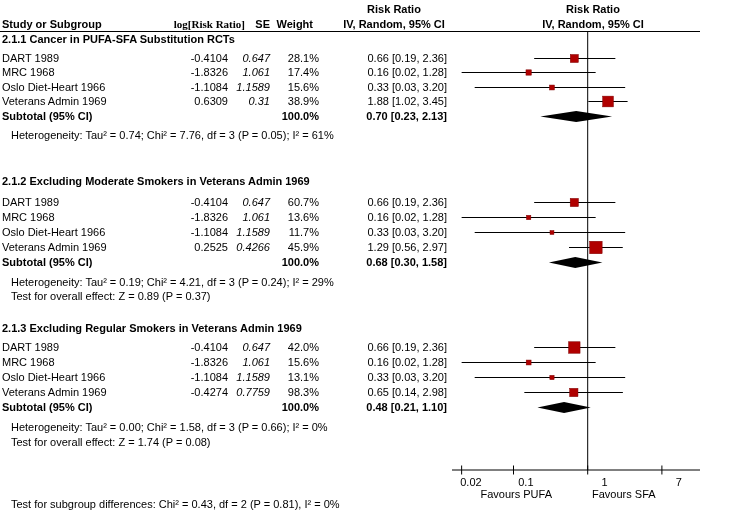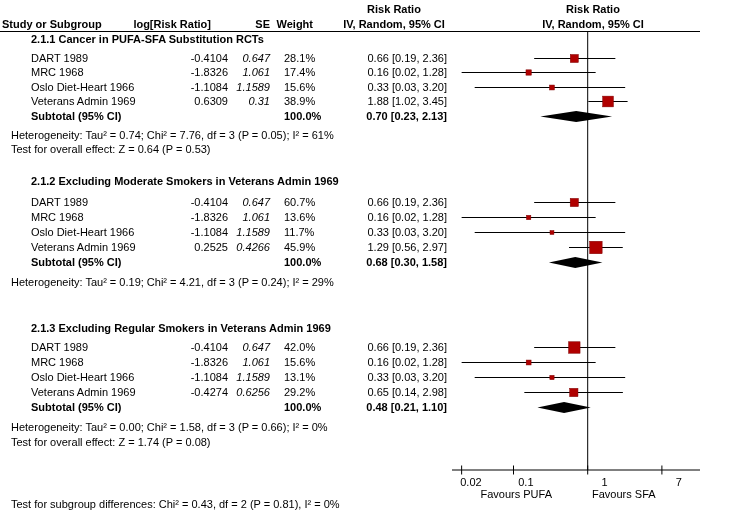--- a/index.html
+++ b/index.html
@@ -5,39 +5,39 @@
   html,body{margin:0;padding:0;background:#fff;}
   #forest{position:relative;width:700px;height:512px;background:#fff;overflow:hidden;
           font-family:"Liberation Sans","DejaVu Sans",sans-serif;font-size:11px;color:#000;}
   .b{font-weight:bold;}
   .hdr{position:absolute;height:14px;line-height:14px;font-weight:bold;white-space:nowrap;}
   .ctr{text-align:center;}
   .rt{text-align:right;}
   #hrule{position:absolute;left:0;top:31px;width:731px;border-top:1px solid #000;height:0;}
   .row{position:absolute;left:0;width:447px;height:15px;line-height:15px;white-space:nowrap;}
   .c{position:absolute;top:0;height:15px;}
-  .c.name{left:2px;width:139px;margin-left:29px;}
+  .c.name{left:2px;width:139px;}
   .c.logrr{left:141px;width:87px;text-align:right;}
   .c.se{left:228px;width:42px;text-align:right;font-style:italic;}
-  .c.wt{left:284px;width:43px;}
+  .c.wt{left:276px;width:43px;text-align:right;}
   .c.ci{left:313px;width:134px;text-align:right;}
   .note{position:absolute;left:2px;width:445px;height:15px;line-height:15px;white-space:nowrap;margin-left:9px;}
   #plot-svg{position:absolute;left:0;top:0;width:731px;height:512px;pointer-events:none;}
   .favours{position:absolute;top:488px;height:13px;line-height:13px;white-space:nowrap;}
   .ticklabel{position:absolute;top:476px;height:13px;line-height:13px;text-align:right;}
 </style>
 </head>
 <body>
 
 <div id="forest">
 
   <div class="hdr ctr" style="left:314px;top:2px;width:160px;">Risk Ratio</div>
   <div class="hdr ctr" style="left:493px;top:2px;width:200px;">Risk Ratio</div>
   <div class="hdr" style="left:2px;top:17px;width:139px;">Study or Subgroup</div>
-  <div class="hdr rt" style="left:124px;top:17px;width:87px;">log[Risk Ratio]</div>
+  <div class="hdr rt" style="left:158px;top:17px;width:87px;font-family:Liberation Serif, serif;">log[Risk Ratio]</div>
   <div class="hdr rt" style="left:228px;top:17px;width:42px;">SE</div>
   <div class="hdr rt" style="left:270px;top:17px;width:43px;">Weight</div>
   <div class="hdr ctr" style="left:314px;top:17px;width:160px;">IV, Random, 95% CI</div>
   <div class="hdr ctr" style="left:493px;top:17px;width:200px;">IV, Random, 95% CI</div>
   <div id="hrule"></div>
 
   <div class="row b" style="top:31.5px">
     <span class="c name" style="width:440px">2.1.1 Cancer in PUFA-SFA Substitution RCTs</span>
   </div>
   <div class="row" style="top:50.5px">
@@ -67,21 +67,20 @@
     <span class="c se">0.31</span>
     <span class="c wt">38.9%</span>
     <span class="c ci">1.88 [1.02, 3.45]</span>
   </div>
   <div class="row b" style="top:109px">
     <span class="c name">Subtotal (95% CI)</span>
     <span class="c wt">100.0%</span>
     <span class="c ci">0.70 [0.23, 2.13]</span>
   </div>
   <div class="note" style="top:127.5px">Heterogeneity: Tau² = 0.74; Chi² = 7.76, df = 3 (P = 0.05); I² = 61%</div>
-  <div class="note" style="top:142px">Test for overall effect: Z = 0.64 (P = 0.53)</div>
 
   <div class="row b" style="top:174px">
     <span class="c name" style="width:440px">2.1.2 Excluding Moderate Smokers in Veterans Admin 1969</span>
   </div>
   <div class="row" style="top:195px">
     <span class="c name">DART 1989</span>
     <span class="c logrr">-0.4104</span>
     <span class="c se">0.647</span>
     <span class="c wt">60.7%</span>
     <span class="c ci">0.66 [0.19, 2.36]</span>
@@ -106,20 +105,21 @@
     <span class="c se">0.4266</span>
     <span class="c wt">45.9%</span>
     <span class="c ci">1.29 [0.56, 2.97]</span>
   </div>
   <div class="row b" style="top:255px">
     <span class="c name">Subtotal (95% CI)</span>
     <span class="c wt">100.0%</span>
     <span class="c ci">0.68 [0.30, 1.58]</span>
   </div>
   <div class="note" style="top:274.5px">Heterogeneity: Tau² = 0.19; Chi² = 4.21, df = 3 (P = 0.24); I² = 29%</div>
+  <div class="note" style="top:289px">Test for overall effect: Z = 0.89 (P = 0.37)</div>
 
   <div class="row b" style="top:321px">
     <span class="c name" style="width:440px">2.1.3 Excluding Regular Smokers in Veterans Admin 1969</span>
   </div>
   <div class="row" style="top:340px">
     <span class="c name">DART 1989</span>
     <span class="c logrr">-0.4104</span>
     <span class="c se">0.647</span>
     <span class="c wt">42.0%</span>
     <span class="c ci">0.66 [0.19, 2.36]</span>
@@ -134,22 +134,22 @@
   <div class="row" style="top:370px">
     <span class="c name">Oslo Diet-Heart 1966</span>
     <span class="c logrr">-1.1084</span>
     <span class="c se">1.1589</span>
     <span class="c wt">13.1%</span>
     <span class="c ci">0.33 [0.03, 3.20]</span>
   </div>
   <div class="row" style="top:385px">
     <span class="c name">Veterans Admin 1969</span>
     <span class="c logrr">-0.4274</span>
-    <span class="c se">0.6256</span>
-    <span class="c wt">29.2%</span>
+    <span class="c se">0.7759</span>
+    <span class="c wt">98.3%</span>
     <span class="c ci">0.65 [0.14, 2.98]</span>
   </div>
   <div class="row b" style="top:400px">
     <span class="c name">Subtotal (95% CI)</span>
     <span class="c wt">100.0%</span>
     <span class="c ci">0.48 [0.21, 1.10]</span>
   </div>
   <div class="note" style="top:420px">Heterogeneity: Tau² = 0.00; Chi² = 1.58, df = 3 (P = 0.66); I² = 0%</div>
   <div class="note" style="top:435px">Test for overall effect: Z = 1.74 (P = 0.08)</div>
 

